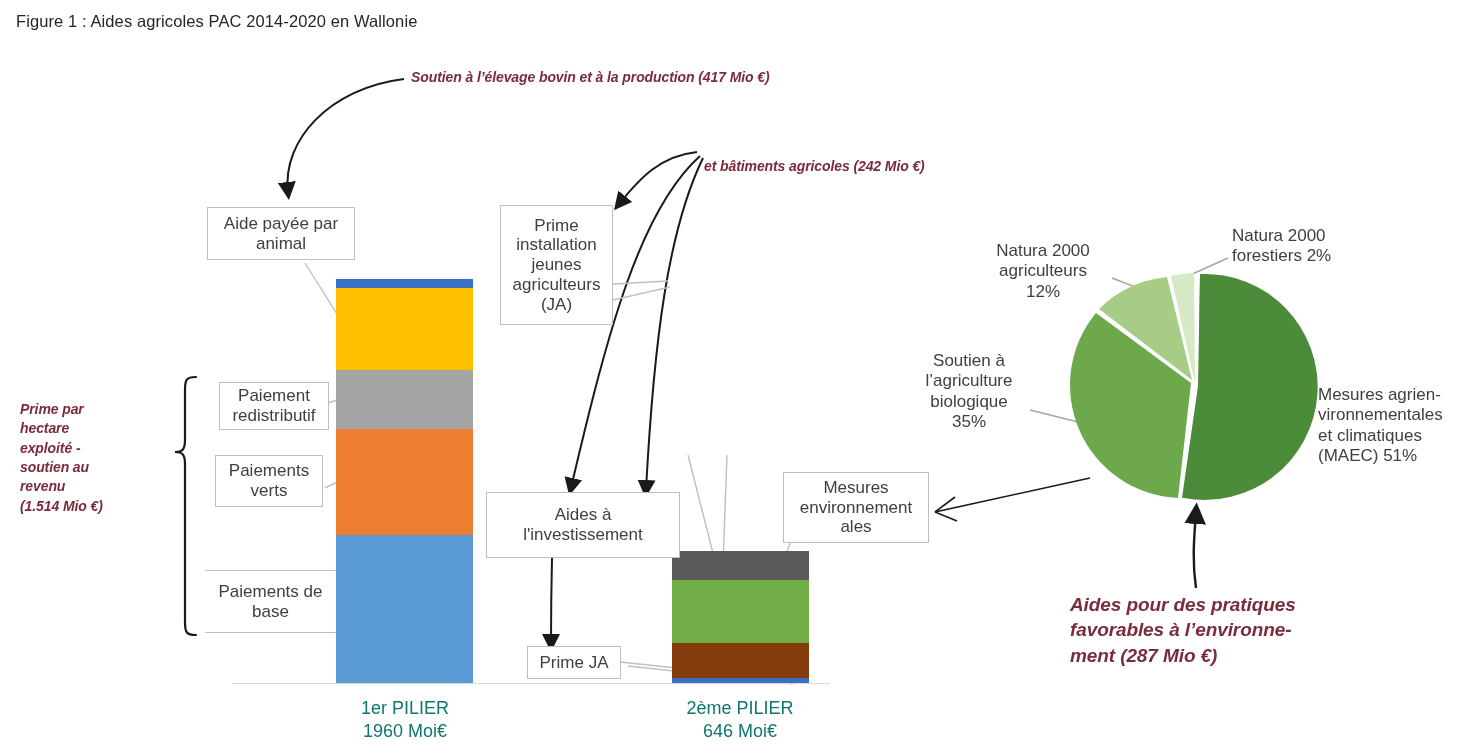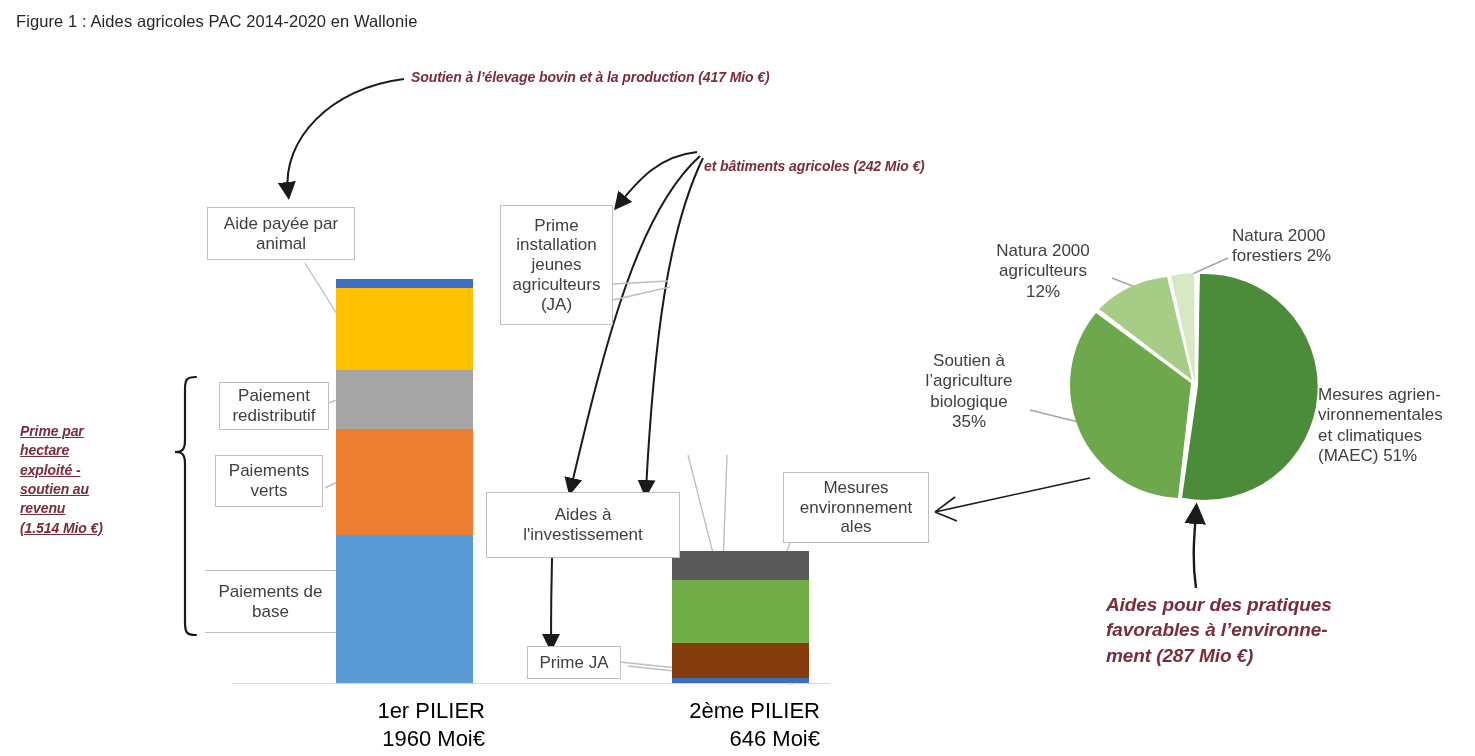--- a/index.html
+++ b/index.html
@@ -35,21 +35,21 @@
   
   .annot {
     position: absolute;
     font-style: italic;
     font-weight: bold;
     color: #7B2C3B;
     font-size: 14px;
     line-height: 1.32;
     letter-spacing: -0.1px;
   }
-  .annot.small { font-size: 19px; margin-left: 36px; }
+  .annot.small { font-size: 19px; }
 
   
   .callout {
     position: absolute;
     background: #ffffff;
     border: 1px solid #BFBFBF;
     color: #404040;
     font-size: 17px;
     line-height: 1.16;
     text-align: center;
@@ -65,23 +65,23 @@
 
   
   .bar-seg { position: absolute; }
   .axis-line {
     position: absolute;
     background: #D9D9D9;
     height: 1px;
   }
   .cat-label {
     position: absolute;
-    text-align: right;
-    color: #000000;
-    font-size: 22px;
+    text-align: center;
+    color: #0f766e;
+    font-size: 18px;
     line-height: 1.28;
     white-space: pre-line;
   }
 
   
   .pie-label {
     position: absolute;
     color: #404040;
     font-size: 17px;
     line-height: 1.2;
@@ -151,21 +151,21 @@
       <path d="M1171,276 A113,113 0 0 1 1194,273 L1195,383 Z" fill="#D6E8C4"></path>
     </g>
   </svg>
 
   <div class="fig-title">Figure 1 : Aides agricoles PAC 2014-2020 en Wallonie</div>
 
   <div class="annot" style="left:411px; top:68px;">Soutien à l’élevage bovin et à la production (417 Mio €)</div>
 
   <div class="annot" style="left:704px; top:157px; width:700px;">et bâtiments agricoles (242 Mio €)</div>
 
-  <div class="annot" style="left:20px; top:422px; width:175px; white-space:pre-line; line-height:1.38;text-decoration:underline;">Prime par
+  <div class="annot" style="left:20px; top:400px; width:175px; white-space:pre-line; line-height:1.38;">Prime par
 hectare
 exploité -
 soutien au
 revenu
 (1.514 Mio €)</div>
 
   <div class="annot small" style="left:1070px; top:592px; width:320px; white-space:pre-line; line-height:1.34;">Aides pour des pratiques
 favorables à l’environne-
 ment (287 Mio €)</div>
 

